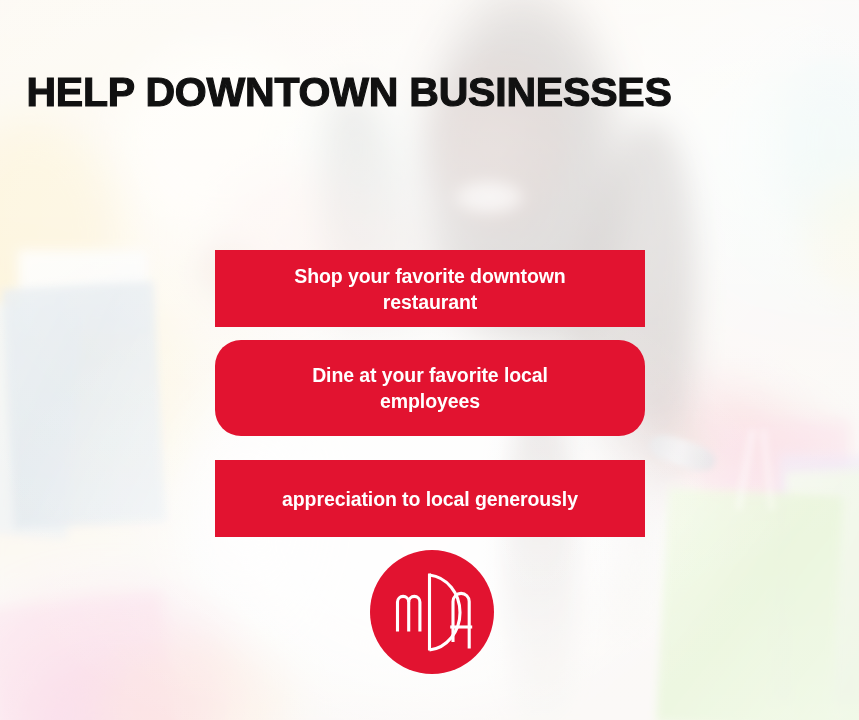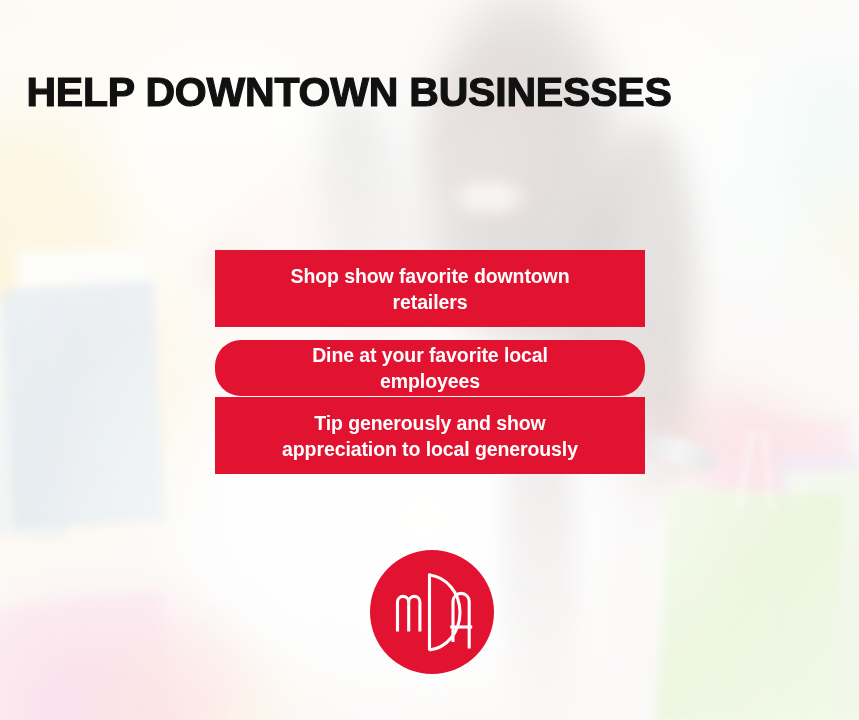--- a/index.html
+++ b/index.html
@@ -309,21 +309,21 @@
     font-weight: 700;
     font-size: 19.5px;
     line-height: 26px;
     letter-spacing: -0.1px;
     display: flex;
     align-items: center;
     justify-content: center;
     padding: 0 26px;
   }
   .callout-1 { height: 77px; margin-bottom: 13px; }
-  .callout-2 { height: 56px; margin-bottom: 1px; border-radius: 26px; }
+  .callout-2 { height: 96px; margin-bottom: 24px; border-radius: 26px; }
   .callout-3 { height: 77px; }
   .callout span { display: block; }
 
   
   .logo {
     position: absolute;
     left: 370px;
     top: 550px;
     width: 124px;
     height: 124px;
@@ -384,35 +384,34 @@
   <div class="content">
 
     <div class="headline">
       <span class="hl-line">HELP DOWNTOWN BUSINESSES</span>
     </div>
 
     <div class="callouts">
 
       <div class="callout callout-1">
         <div>
-          <span>Shop show favorite downtown</span>
-          <span>retailers</span>
+          <span>Shop your favorite downtown</span>
+          <span>restaurant</span>
         </div>
       </div>
 
       <div class="callout callout-2">
         <div>
           <span>Dine at your favorite local</span>
           <span>employees</span>
         </div>
       </div>
 
       <div class="callout callout-3">
         <div>
-          <span>Tip generously and show</span>
           <span>appreciation to local generously</span>
         </div>
       </div>
 
     </div>
 
     <div class="logo">
       <svg width="124" height="124" viewBox="0 0 124 124" aria-label="MDA logo">
         <circle cx="62" cy="62" r="62" fill="#e21330"></circle>
         <g fill="none" stroke="#ffffff" stroke-width="3.1" stroke-linecap="butt" stroke-linejoin="miter">

